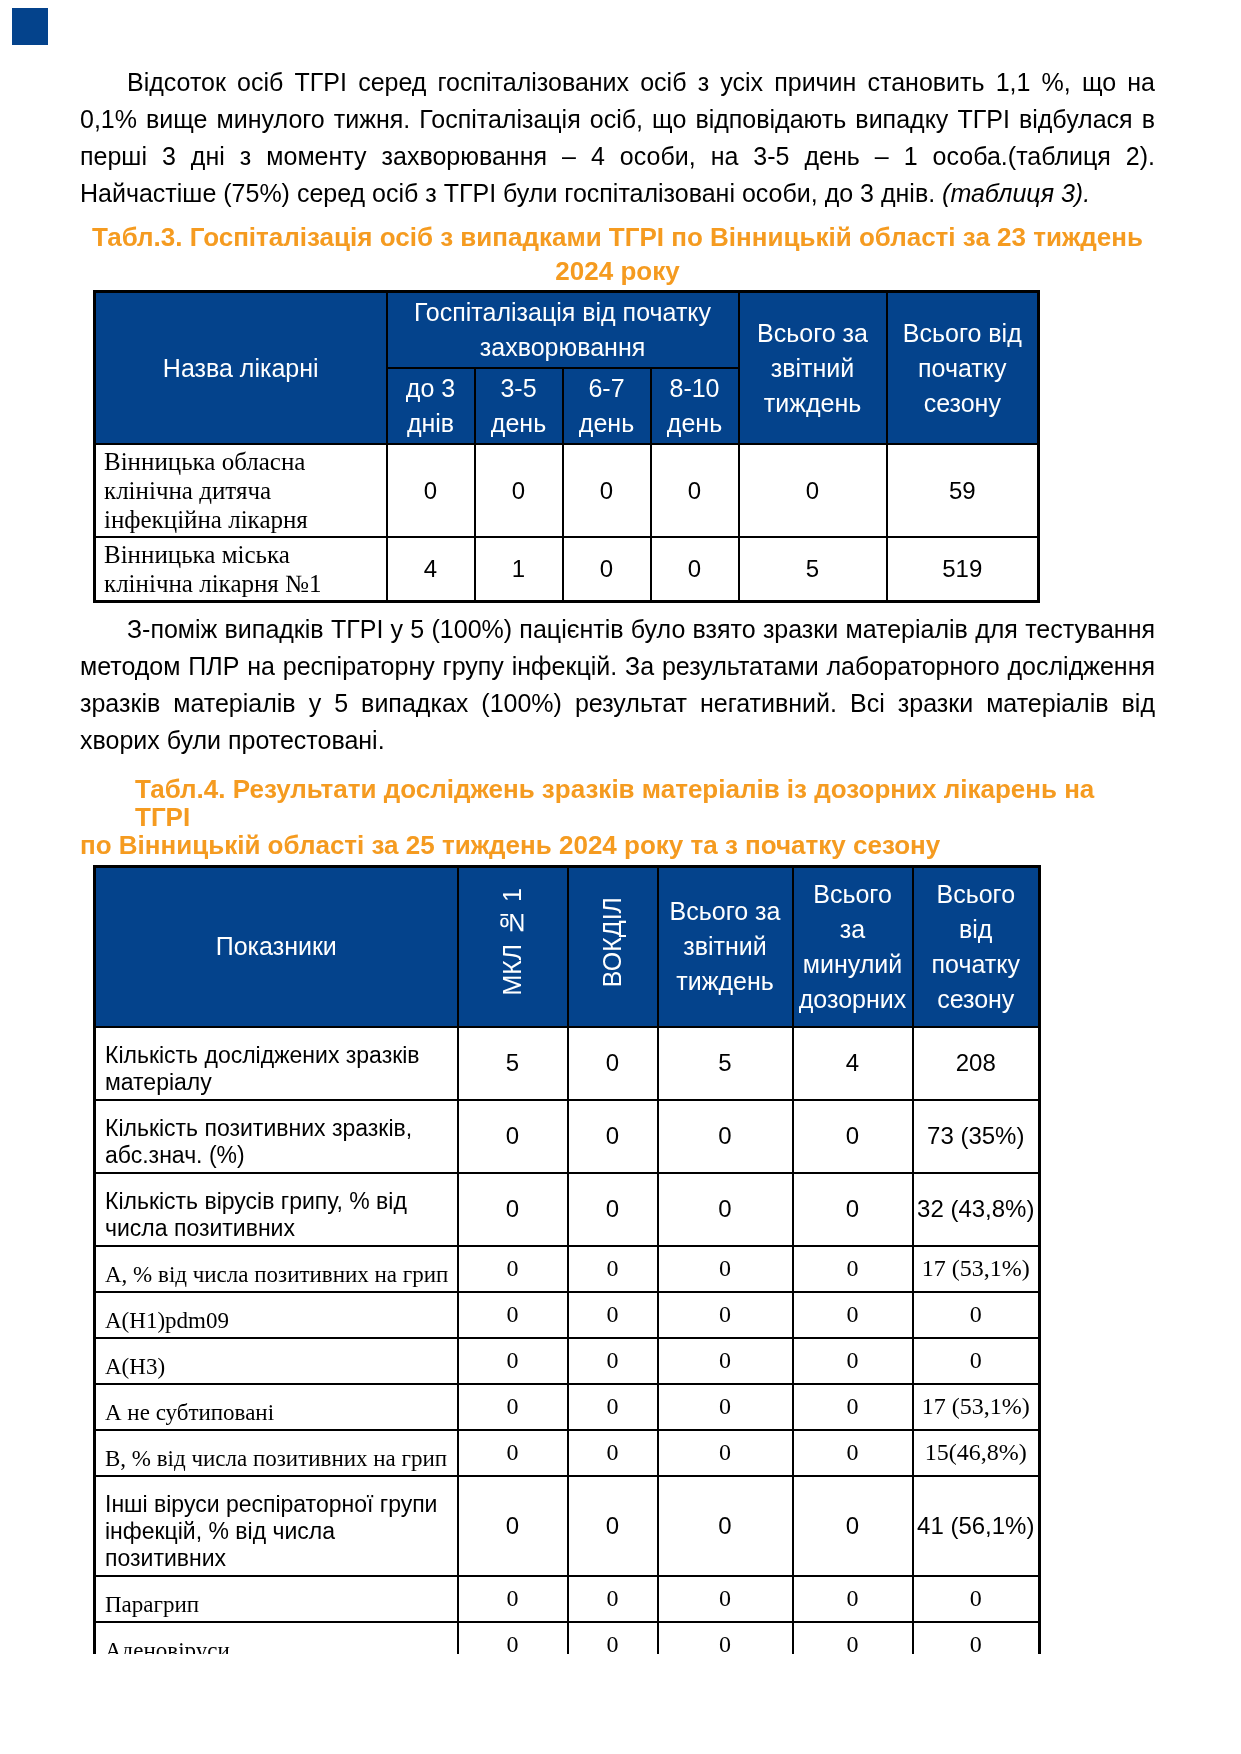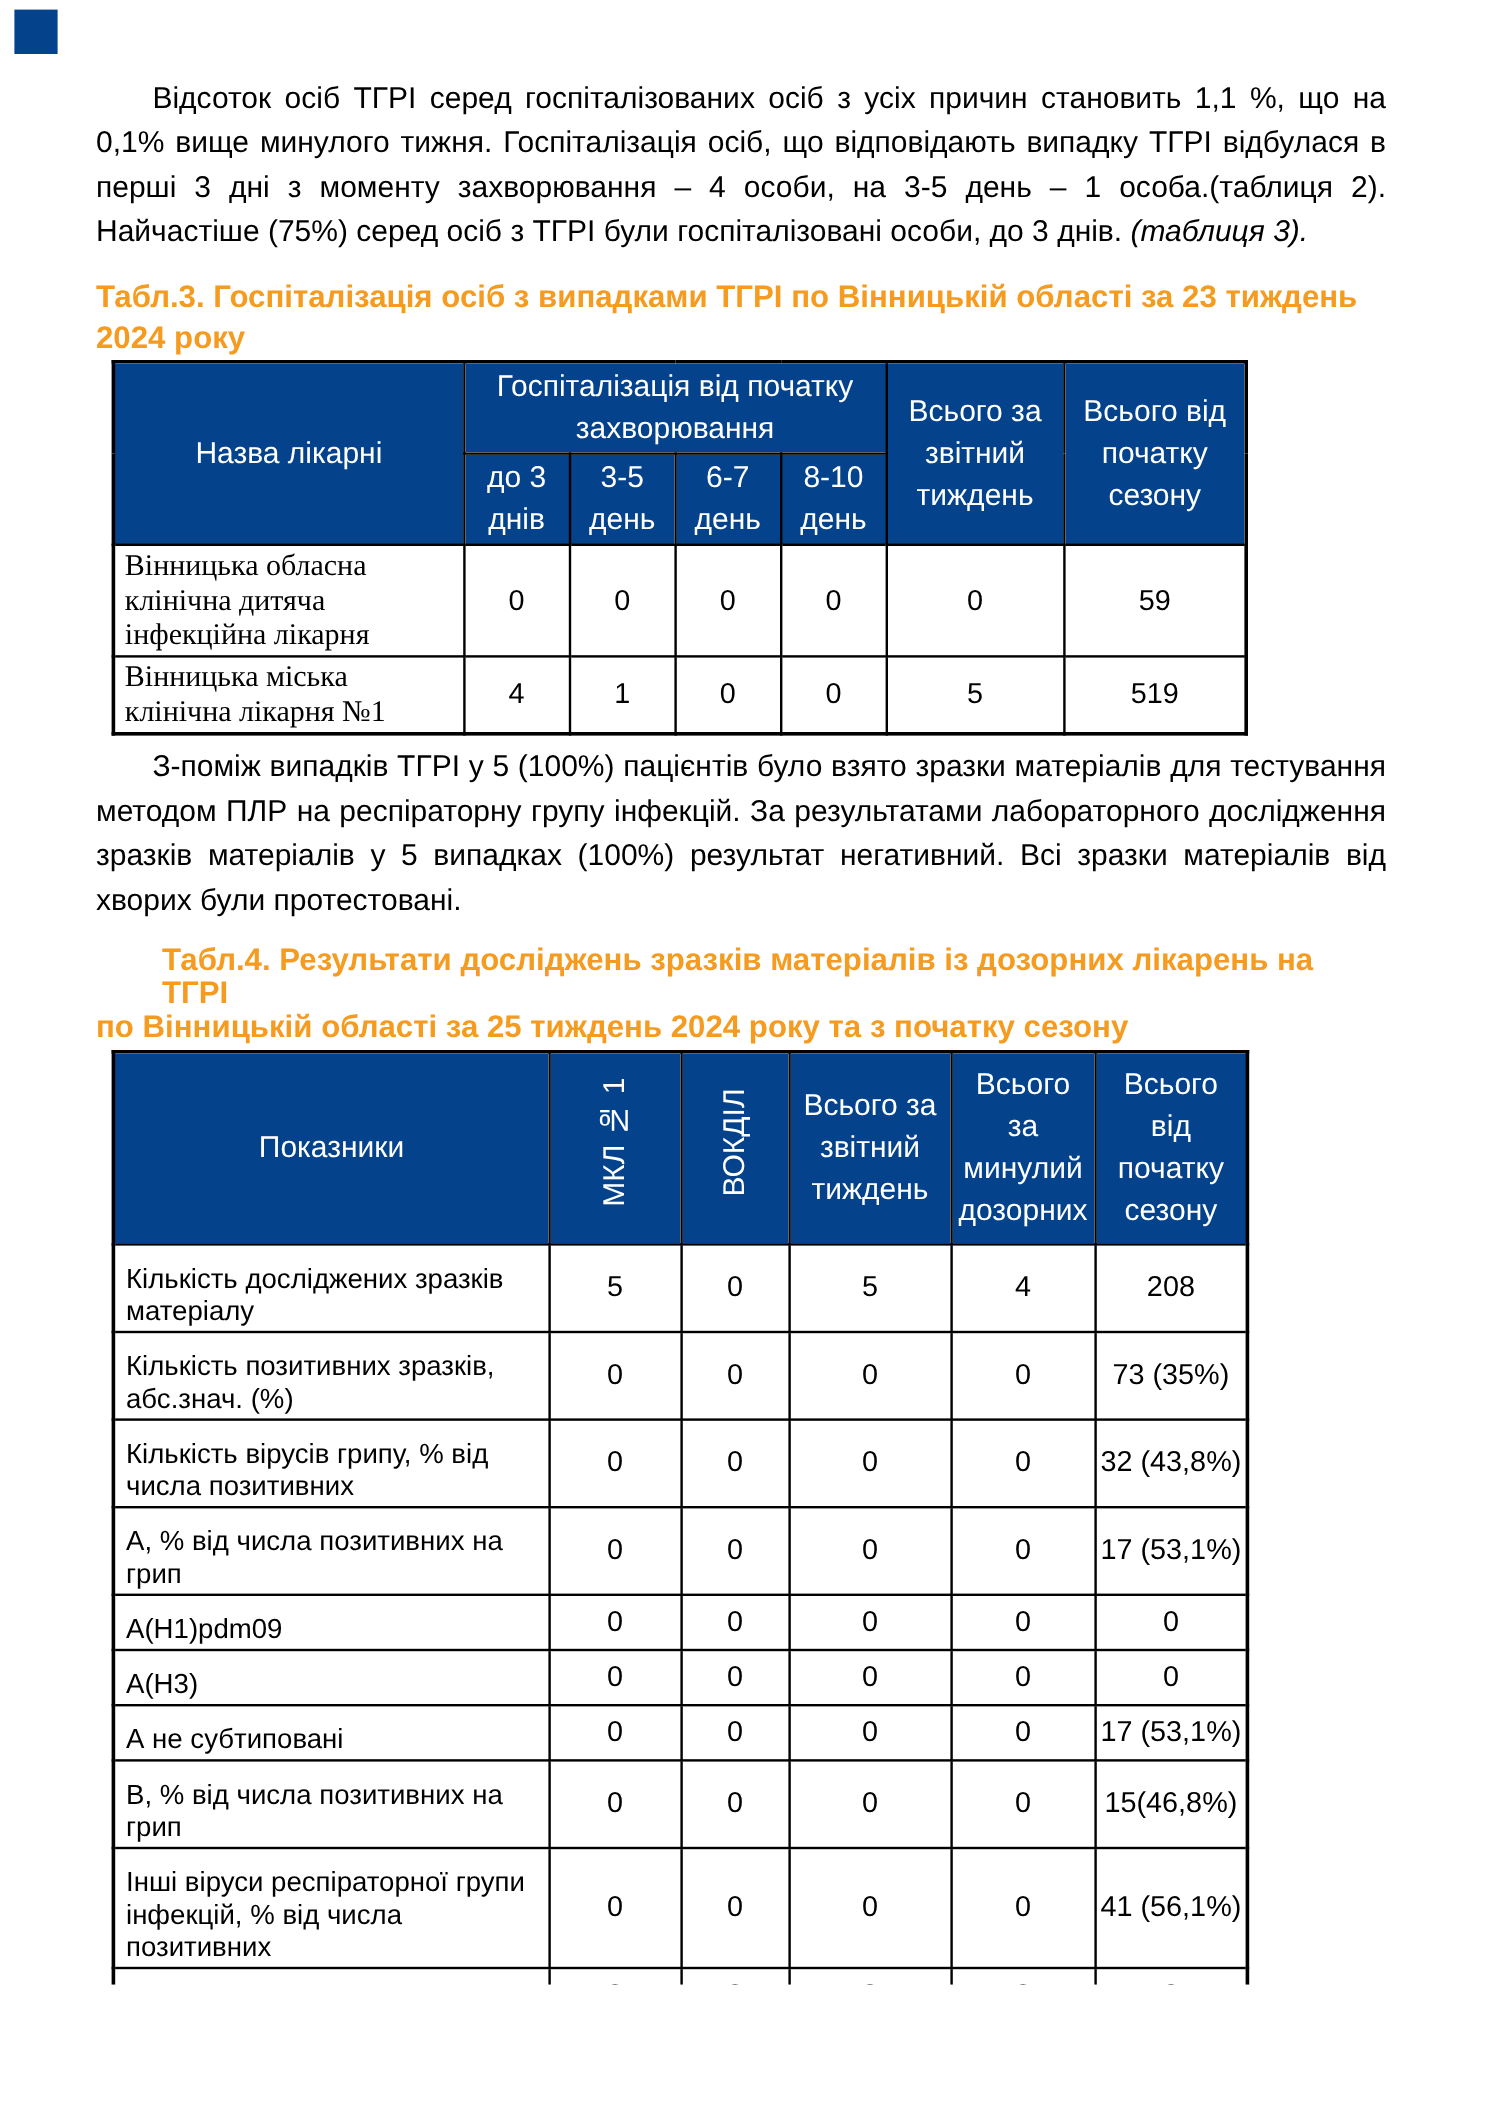--- a/index.html
+++ b/index.html
@@ -25,21 +25,21 @@
     text-align:justify;
     text-indent:47px;
   }
   .para1{padding-top:64px;}
   .para2{margin-top:8px;}
   .t-title{
     color:#F59B20;font-weight:bold;
     font-size:26px;line-height:34px;
     margin:0 86px 0 80px;
   }
-  .t3-title{text-align:left;margin-top:18px;margin-bottom:2px;}
+  .t3-title{text-align:center;margin-top:8px;margin-bottom:2px;}
   .t4-title{text-align:left;margin-top:16px;margin-bottom:6px;line-height:28px;}
   .t4-title .line1{padding-left:55px;}
   table{
     border-collapse:collapse;
     margin-left:93px;
     border:3px solid #000;
     table-layout:fixed;
   }
   th,td{border:2px solid #000;overflow:hidden;}
   th{
@@ -59,21 +59,21 @@
     text-align:left;vertical-align:middle;
     padding:2px 8px;
   }
   td.num{
     text-align:center;vertical-align:middle;
     font-size:24px;padding:2px 3px;
   }
   .t4 tr.head{height:160px;}
   .t4 tr.rt{height:62px;}
   .t4 tr.rx{height:76px;}
-  .t4 tr.rs{height:44px;}
+  .t4 tr.rs{height:44px;font-family:Liberation Serif, serif;}
   .t4 td.label{
     font-size:23px;line-height:27px;
     text-align:left;vertical-align:middle;
     padding:14px 6px 3px 9px;
   }
   .vert{
     display:inline-block;
     writing-mode:vertical-rl;
     transform:rotate(180deg);
     white-space:nowrap;

